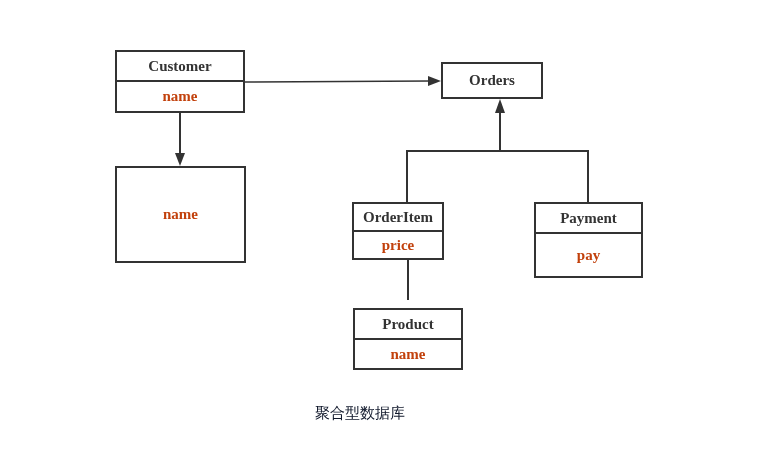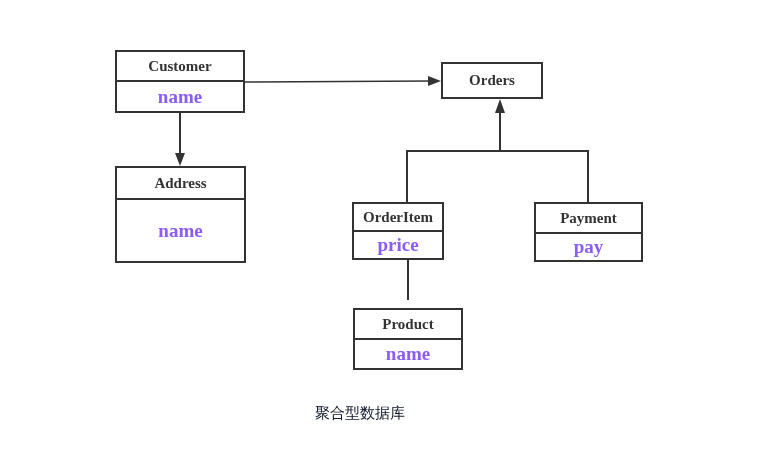--- a/index.html
+++ b/index.html
@@ -42,32 +42,32 @@
   }
   .entity-title.with-divider {
     border-bottom: 2px solid #333333;
   }
   .entity-field {
     flex: 1 1 auto;
     display: flex;
     align-items: center;
     justify-content: center;
     font-weight: bold;
-    font-size: 19px;
-    color: #8b5cf6;
+    font-size: 15px;
+    color: #c2410c;
   }
   
   #box-customer  { left:115px; top:50px;  width:130px; height:63px; }
   #box-customer  .entity-title { height:30px; }
   #box-orders    { left:441px; top:62px;  width:102px; height:37px; }
   #box-address   { left:115px; top:166px; width:131px; height:97px; }
   #box-address   .entity-title { height:32px; }
   #box-orderitem { left:352px; top:202px; width:92px; height:58px; }
   #box-orderitem .entity-title { height:28px; }
-  #box-payment   { left:534px; top:202px; width:109px; height:60px; }
+  #box-payment   { left:534px; top:202px; width:109px; height:76px; }
   #box-payment   .entity-title { height:30px; }
   #box-product   { left:353px; top:300px; width:110px; height:62px;margin-top:8px; }
   #box-product   .entity-title { height:30px; }
 
   .caption {
     position: absolute;
     left: 315px;
     top: 404px;
     font-family: "Liberation Sans", "DejaVu Sans", sans-serif;
     font-weight: normal;
@@ -100,21 +100,20 @@
   <div class="entity" id="box-customer">
     <div class="entity-title with-divider">Customer</div>
     <div class="entity-field">name</div>
   </div>
 
   <div class="entity" id="box-orders">
     <div class="entity-title" style="flex:1 1 auto;">Orders</div>
   </div>
 
   <div class="entity" id="box-address">
-    <div class="entity-title with-divider">Address</div>
     <div class="entity-field">name</div>
   </div>
 
   <div class="entity" id="box-orderitem">
     <div class="entity-title with-divider">OrderItem</div>
     <div class="entity-field">price</div>
   </div>
 
   <div class="entity" id="box-payment">
     <div class="entity-title with-divider">Payment</div>

